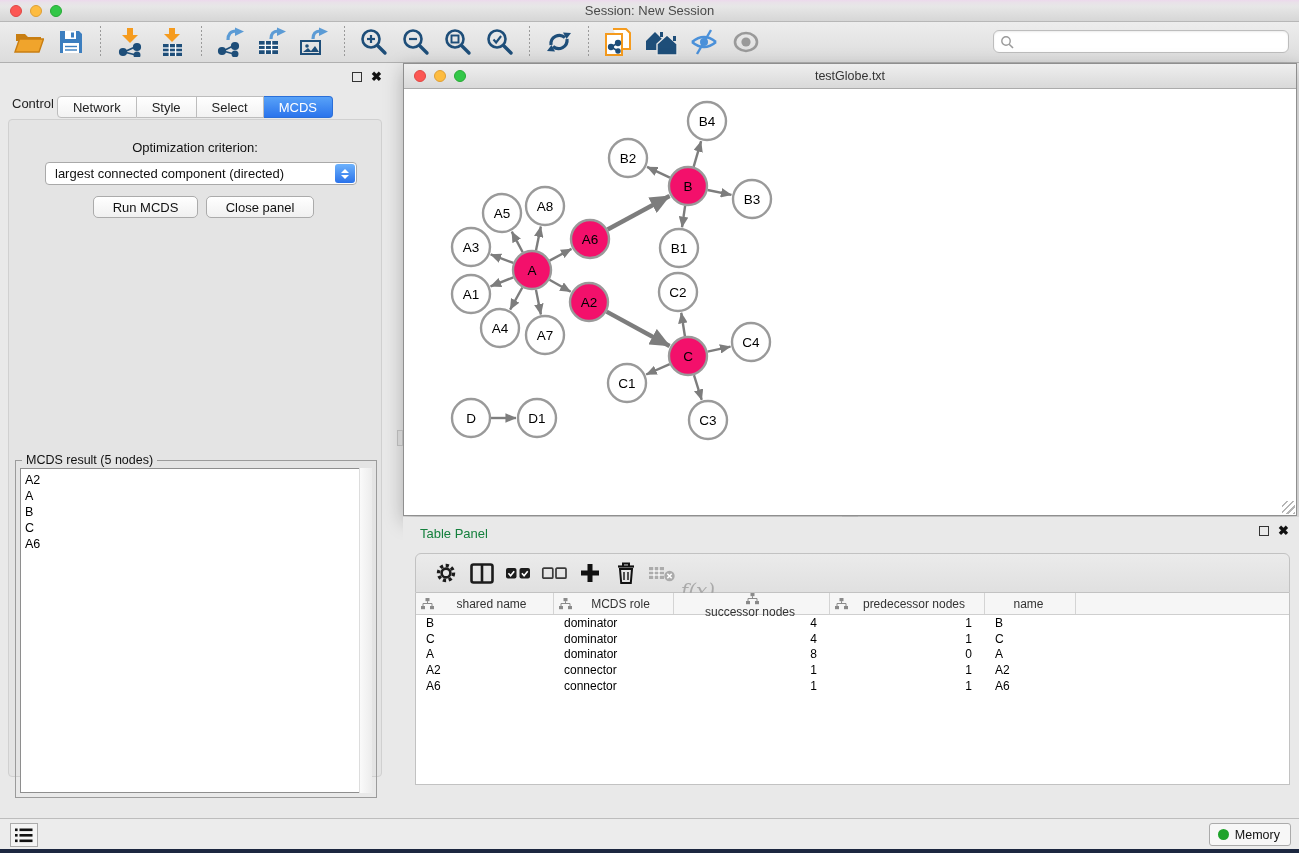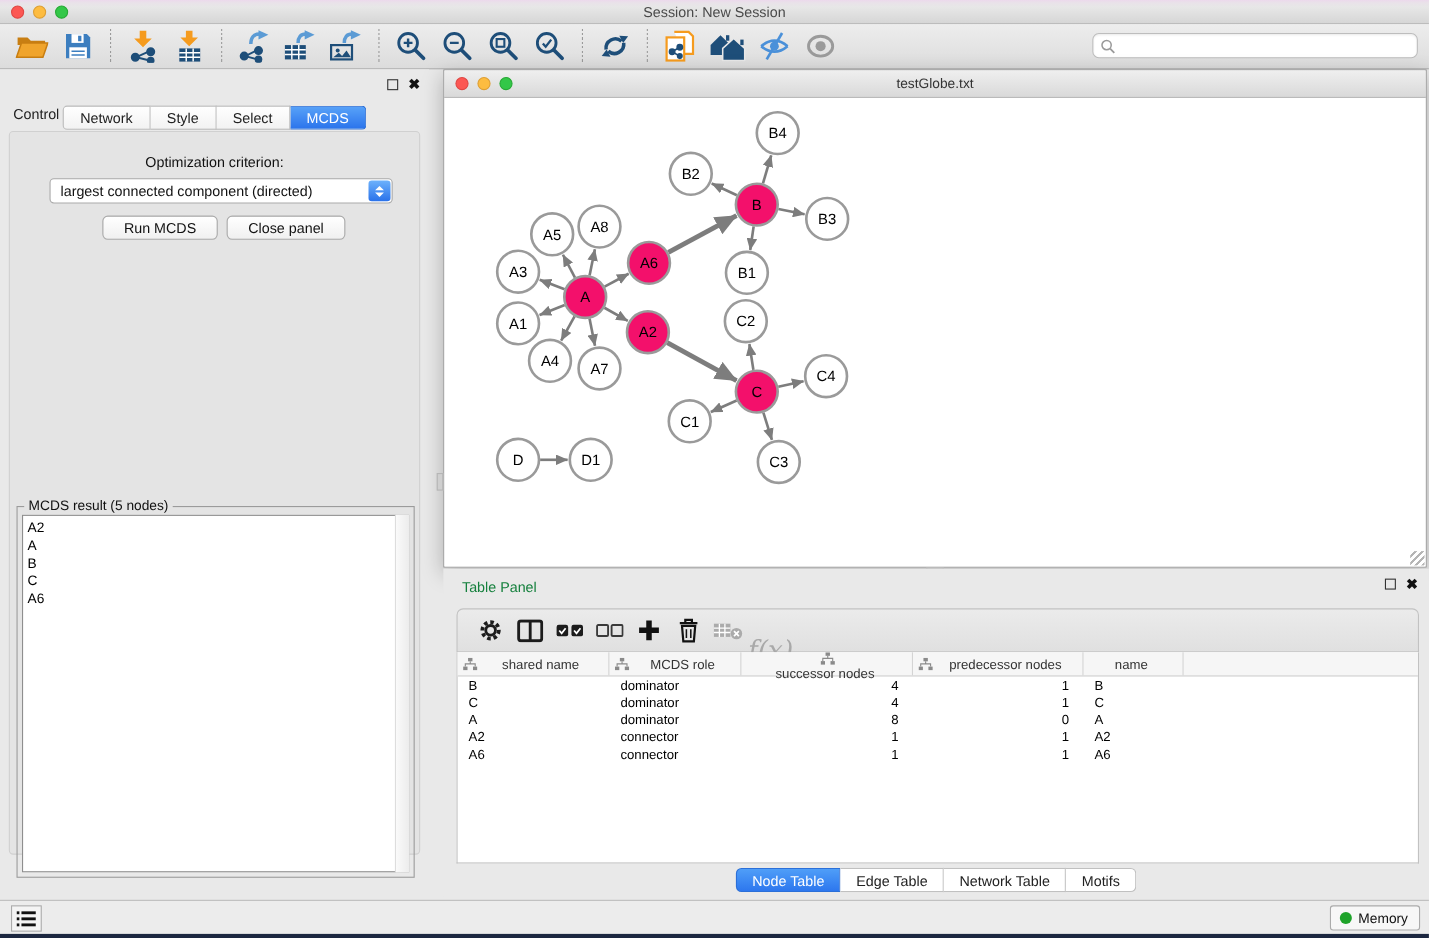--- a/index.html
+++ b/index.html
@@ -72,21 +72,21 @@
   .grip-h { position:absolute; left:842px; top:516px; width:16px; height:5px; background:#cfcfcf; border:1px solid #b5b5b5; }
 
   
   #table-panel { position:absolute; left:403px; top:517px; width:896px; height:298px; background:#e9e9e9; }
   #tp-title { position:absolute; left:17px; top:9px; font-size:13px; color:#15803d; }
   #tp-controls { position:absolute; right:10px; top:9px; display:flex; gap:9px; align-items:center; }
   #tp-toolbar { position:absolute; left:12px; top:36px; width:875px; height:40px;
     background:linear-gradient(#ebebeb,#e0e0e0); border:1px solid #c2c2c2; border-radius:6px 6px 0 0;
     display:flex; align-items:center; padding-left:12px; }
   .tp-ic { min-width:36px; height:34px; display:flex; align-items:center; justify-content:center; }
-  #fx-label { font-family:"DejaVu Serif",serif; font-style:italic; font-size:24px; color:#a9a9a9;margin-top:36px; }
+  #fx-label { font-family:"DejaVu Serif",serif; font-style:italic; font-size:20px; color:#a9a9a9;margin-top:36px; }
   #tp-table { position:absolute; left:12px; top:76px; width:875px; height:192px; background:#fff; border:1px solid #c2c2c2; border-top:none; }
   #tp-thead { display:flex; height:22px; background:#f6f6f6; border-bottom:1px solid #cfcfcf; }
   .th { display:flex; align-items:center; font-size:12px; color:#333; border-right:1px solid #d4d4d4; padding-left:5px; position:relative; }
   .th .th-label { flex:1; text-align:center; padding-right:8px; }
   .tr { display:flex; height:15.8px; align-items:center; }
   .td { font-size:12px; color:#000; padding-left:10px; overflow:hidden; white-space:nowrap; }
   .td.r { text-align:right; padding-right:13px; padding-left:0; }
   #tp-tabs { position:absolute; left:0; right:0; top:272px; display:flex; justify-content:center; }
   .tp-tab { height:22px; padding:0 14px; font-size:13px; color:#222; background:#fff; border:1px solid #c0c0c0;
     border-left:none; display:flex; align-items:center; }
@@ -543,26 +543,20 @@
         </div>
         <div class="tr">
           <div class="td" style="width: 138px;">A6</div>
           <div class="td" style="width: 120px;">connector</div>
           <div class="td r" style="width: 156px;">1</div>
           <div class="td r" style="width: 155px;">1</div>
           <div class="td" style="width: 91px;">A6</div>
         </div>
       </div>
   </div>
-  <div id="tp-tabs">
-      <div class="tp-tab sel">Node Table</div>
-      <div class="tp-tab">Edge Table</div>
-      <div class="tp-tab">Network Table</div>
-      <div class="tp-tab">Motifs</div>
-    </div>
 </div>
 
 <div id="statusbar">
   <div id="list-btn">
     <svg width="18" height="15" viewBox="0 0 18 15">
         <g fill="#111">
           <rect x="0" y="0.5" width="2.6" height="2.6"></rect>
           <rect x="4.5" y="0.5" width="13" height="2.6"></rect>
           <rect x="0" y="6" width="2.6" height="2.6"></rect>
           <rect x="4.5" y="6" width="13" height="2.6"></rect>

